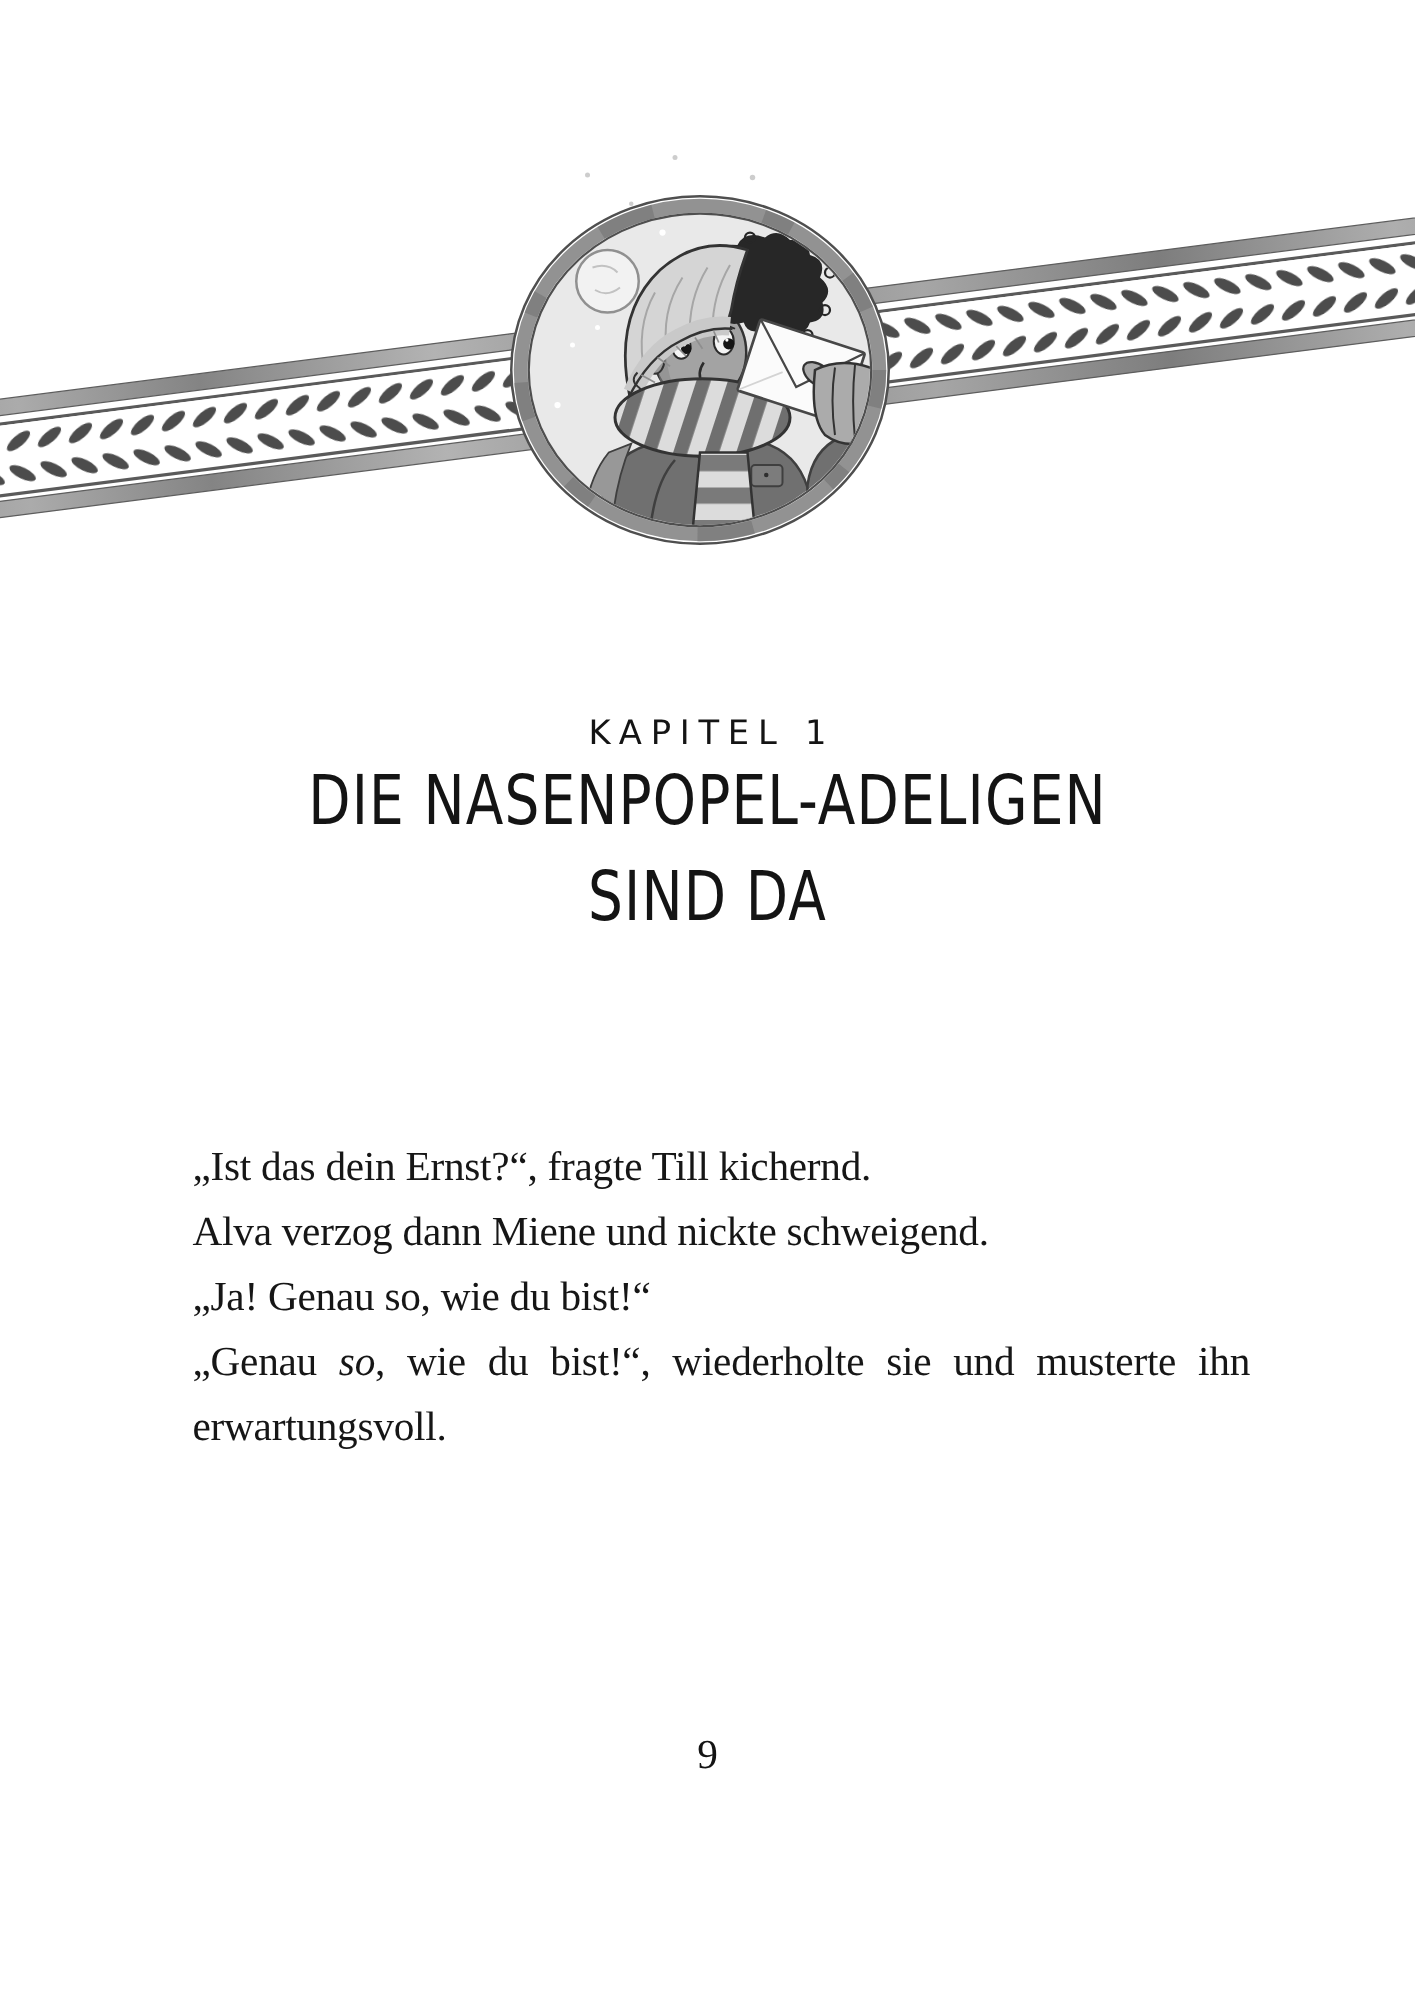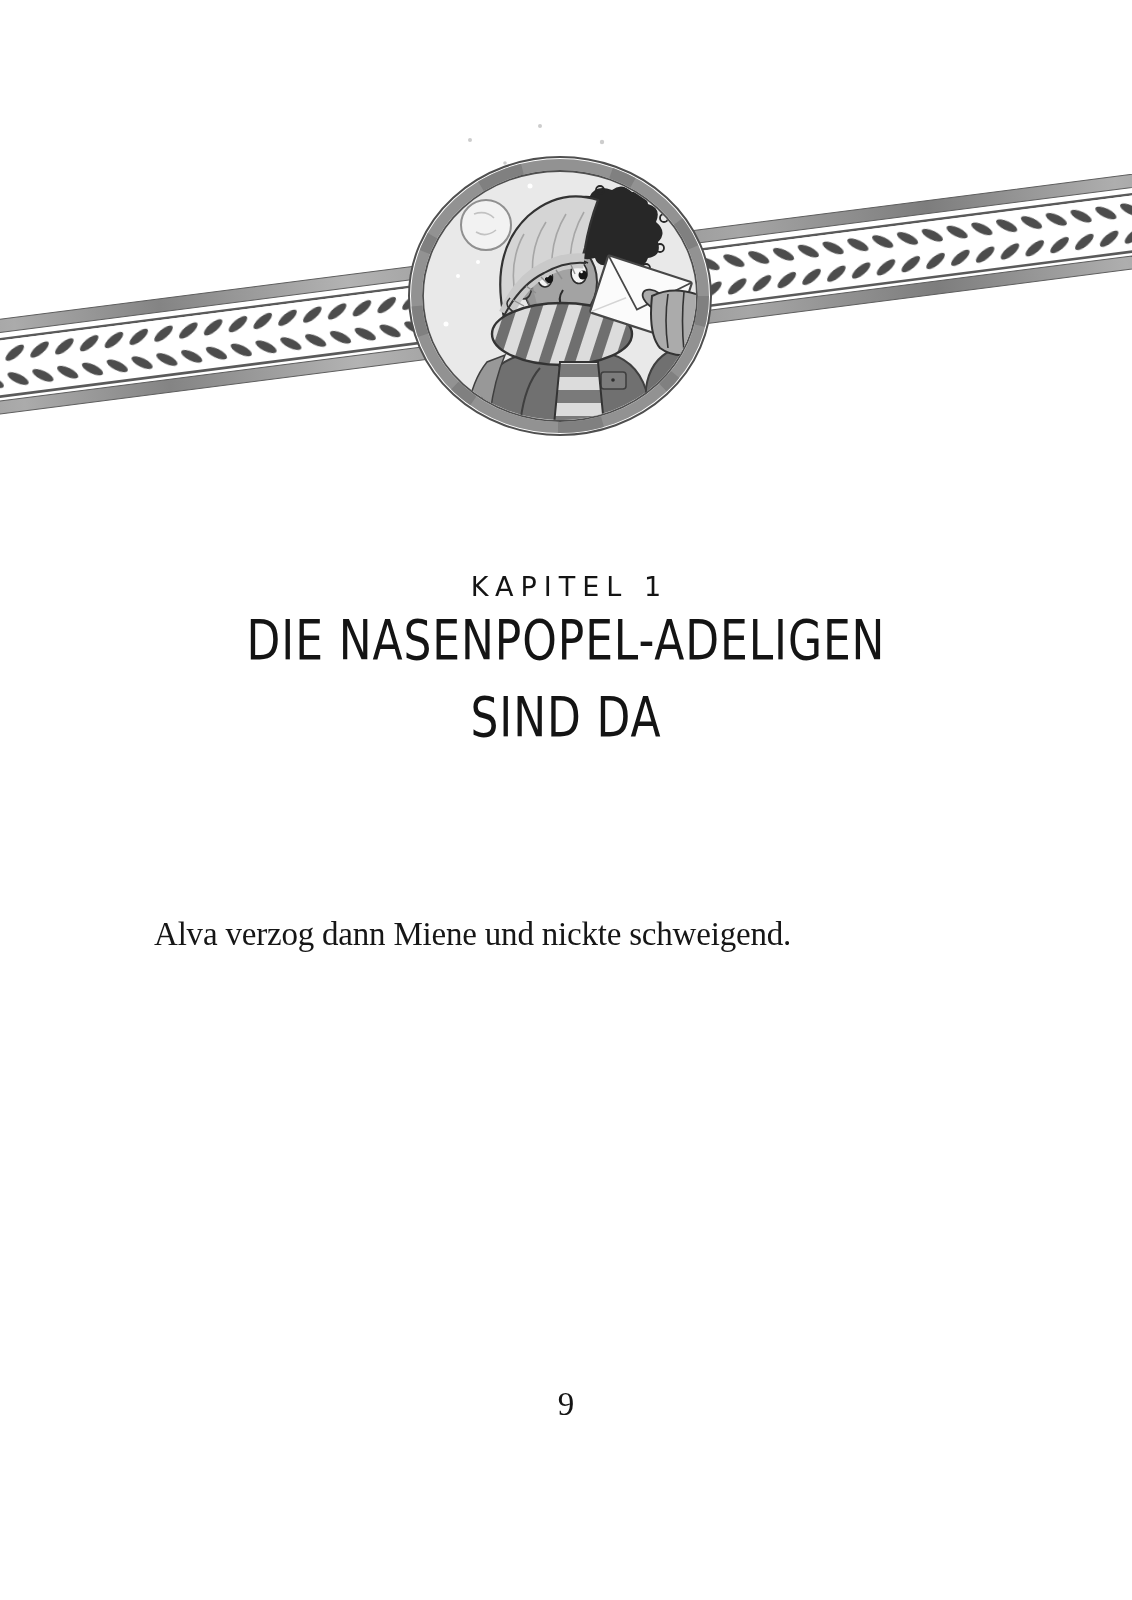--- a/index.html
+++ b/index.html
@@ -186,16 +186,19 @@
 </svg>
 
 <div class="center-col kapitel" style="position:absolute;">KAPITEL 1</div>
 
 <div class="center-col chapter-title" style="position:absolute;">
   <div>DIE NASENPOPEL-ADELIGEN</div>
   <div>SIND DA</div>
 </div>
 
 <div class="body-text">
+  <p>„Ist das dein Ernst?“, fragte Till kichernd.</p>
   <p>Alva verzog dann Miene und nickte schweigend.</p>
+  <p>„Ja! Genau so, wie du bist!“</p>
+  <p><span>„Genau </span><em>so</em><span>, wie du bist!“, wiederholte sie und musterte ihn erwartungsvoll.</span></p>
 </div>
 
 <div class="center-col page-number" style="position:absolute;">9</div>
 
 </body></html>

